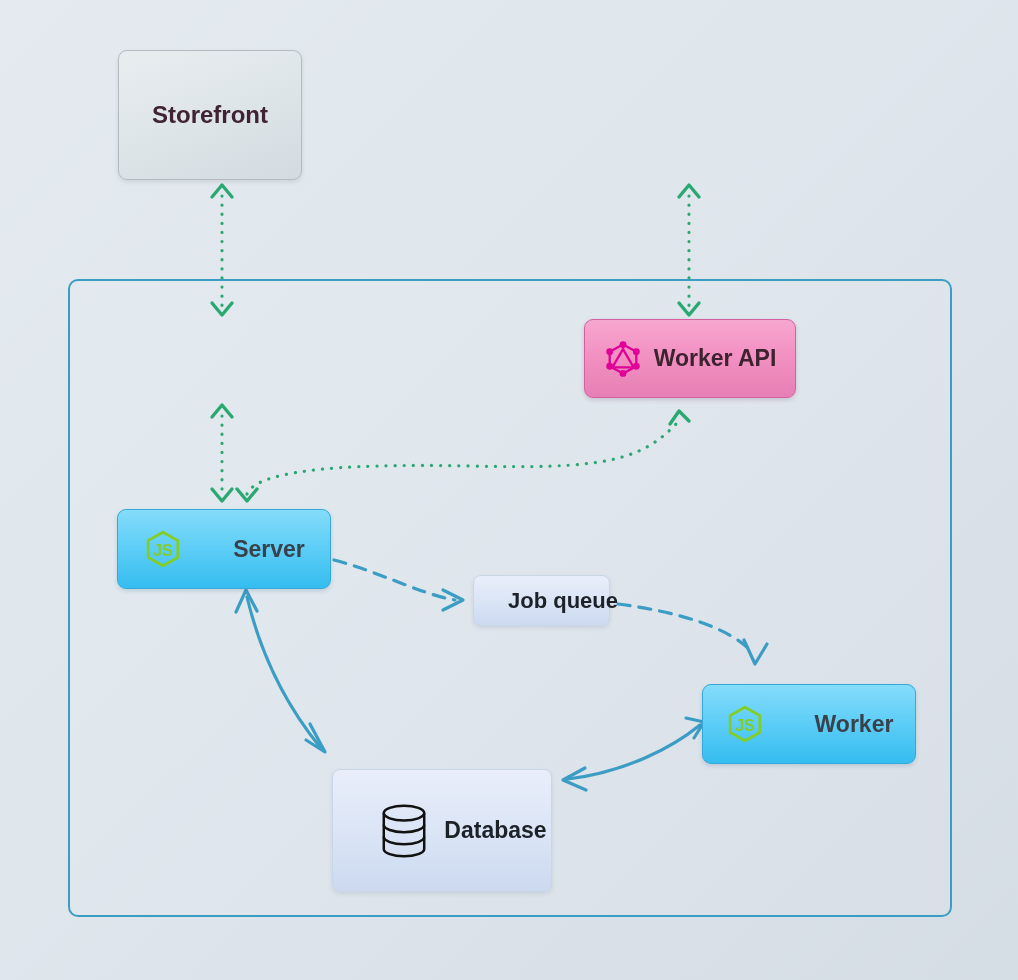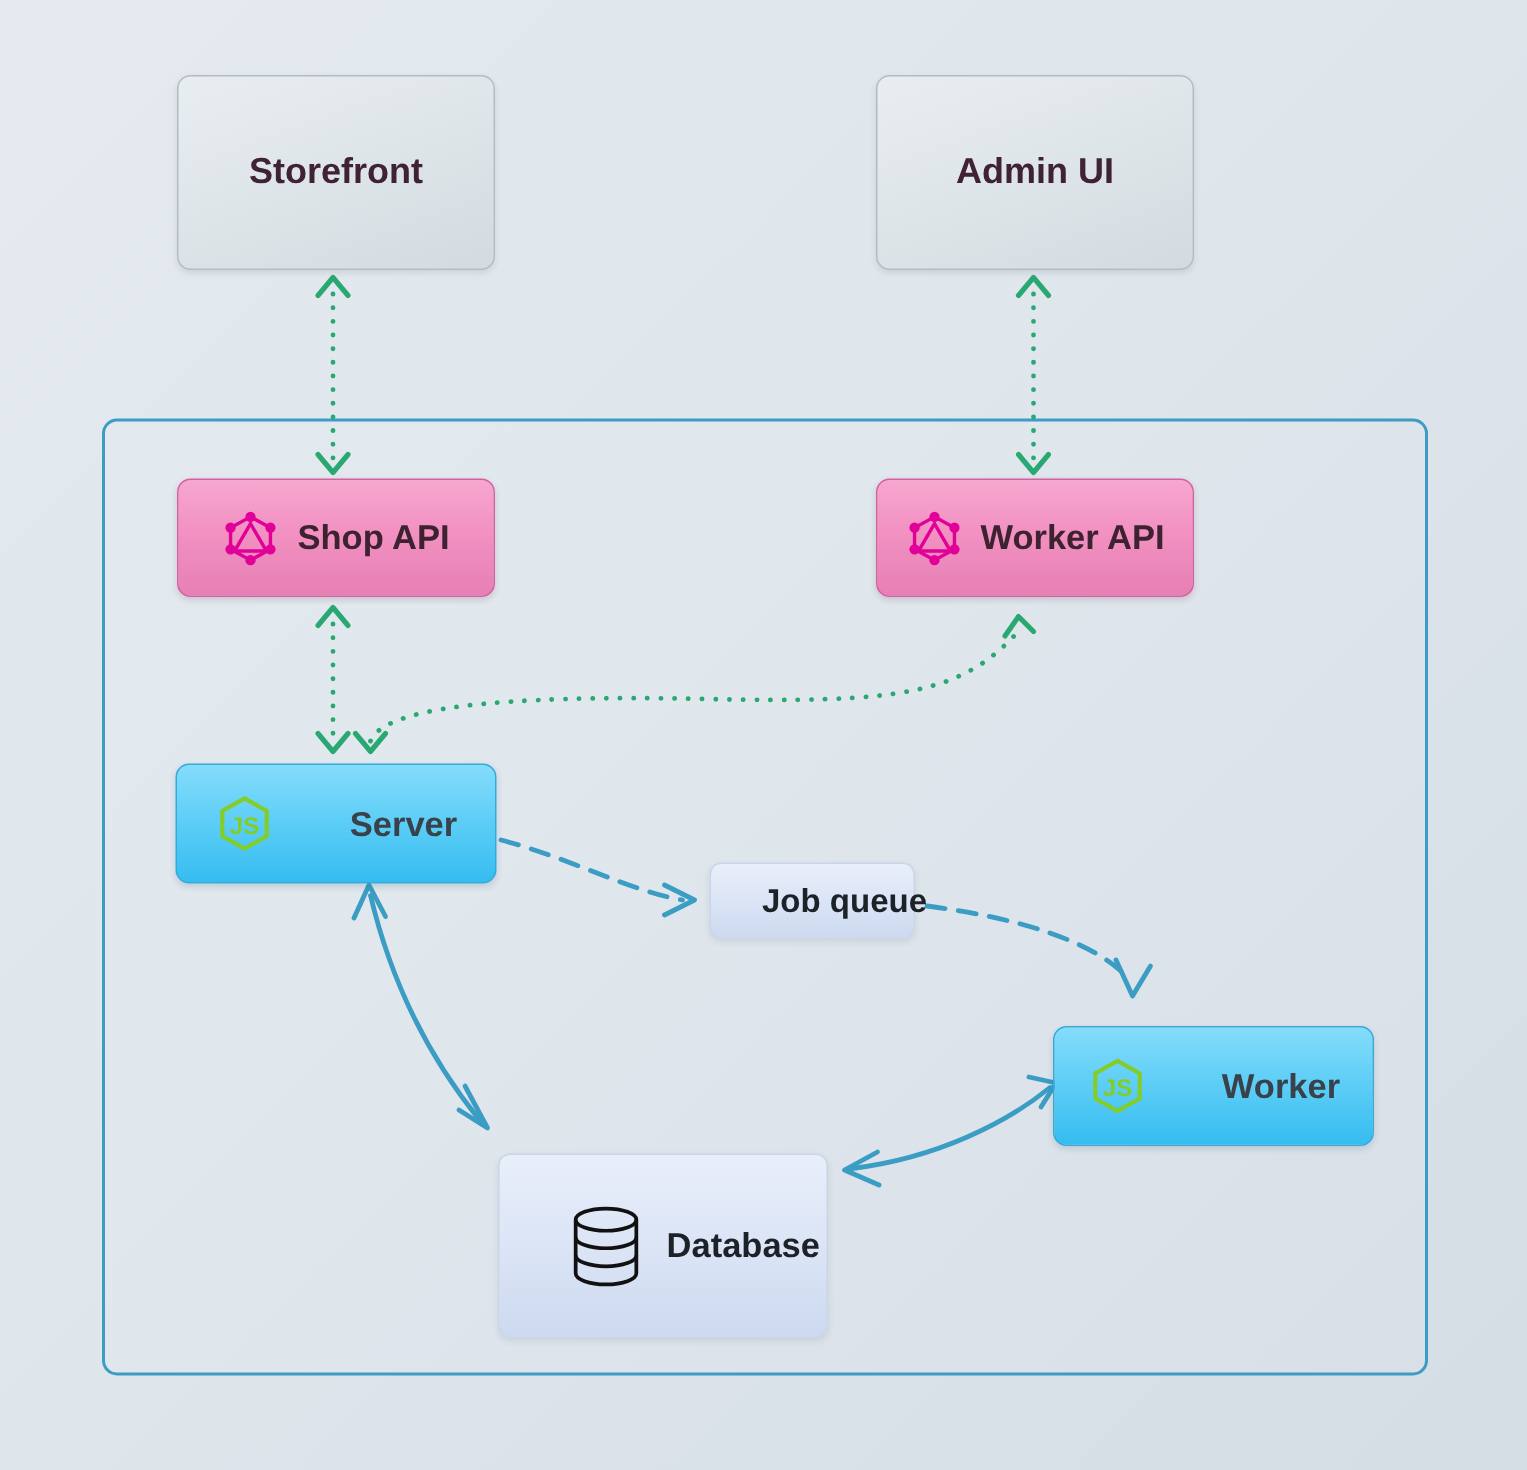--- a/index.html
+++ b/index.html
@@ -50,21 +50,21 @@
   }
   .node .icon {
     display: flex;
     align-items: center;
     justify-content: center;
     flex: 0 0 auto;
   }
 
   
   .client {
-    width: 212px;
+    width: 184px;
     height: 130px;
     border-radius: 9px;
     border: 1px solid #b5bcc1;
     background: linear-gradient(160deg, #e8edf0 0%, #dde4e8 55%, #d3dbe0 100%);
     box-shadow: 0 2px 4px rgba(60,70,80,0.13);
     text-align: right;
   }
   .client .label {
     font-size: 24px;
     color: #3f2233;
@@ -186,61 +186,39 @@
         <path d="M686,718 L704,722 L694,738" stroke-width="3.2"></path>
       </g>
 
     </g>
   </svg>
 
   <div class="node client" id="node-storefront" style="left:118px; top:50px;">
     <span class="label">Storefront</span>
   </div>
 
-  <div class="node client" id="node-admin-ui" style="left:584px; top:50px;">
-    <span class="label">Admin UI</span>
-  </div>
-
-  <div class="node api" id="node-shop-api" style="left:118px; top:319px;">
+
+
+  <div class="node api" id="node-admin-api" style="left:584px; top:319px;">
     <span class="icon">
       <svg class="gql-icon" viewBox="0 0 100 100">
         <g stroke="#e10098" stroke-width="6" fill="none">
           <path d="M50,12 L85,31 L85,69 L50,88 L15,69 L15,31 Z"></path>
           <path d="M50,24 L78,72 L22,72 Z"></path>
         </g>
         <g fill="#e10098">
           <circle cx="50" cy="12" r="9"></circle>
           <circle cx="85" cy="31" r="9"></circle>
           <circle cx="85" cy="69" r="9"></circle>
           <circle cx="50" cy="88" r="9"></circle>
           <circle cx="15" cy="69" r="9"></circle>
           <circle cx="15" cy="31" r="9"></circle>
         </g>
       </svg>
     </span>
-    <span class="label">Shop API</span>
-  </div>
-
-  <div class="node api" id="node-admin-api" style="left:584px; top:319px;">
-    <span class="icon">
-      <svg class="gql-icon" viewBox="0 0 100 100">
-        <g stroke="#e10098" stroke-width="6" fill="none">
-          <path d="M50,12 L85,31 L85,69 L50,88 L15,69 L15,31 Z"></path>
-          <path d="M50,24 L78,72 L22,72 Z"></path>
-        </g>
-        <g fill="#e10098">
-          <circle cx="50" cy="12" r="9"></circle>
-          <circle cx="85" cy="31" r="9"></circle>
-          <circle cx="85" cy="69" r="9"></circle>
-          <circle cx="50" cy="88" r="9"></circle>
-          <circle cx="15" cy="69" r="9"></circle>
-          <circle cx="15" cy="31" r="9"></circle>
-        </g>
-      </svg>
-    </span>
     <span class="label">Worker API</span>
   </div>
 
   <div class="node service" id="node-server" style="left:117px; top:509px;">
     <span class="icon">
       <svg class="node-icon" viewBox="0 0 100 100">
         <path d="M50,8 L87,29 L87,71 L50,92 L13,71 L13,29 Z" fill="none" stroke="#83cd29" stroke-width="7"></path>
         <text x="50" y="67" text-anchor="middle" font-family="Liberation Sans, sans-serif" font-size="40" font-weight="bold" fill="#83cd29">JS</text>
       </svg>
     </span>

